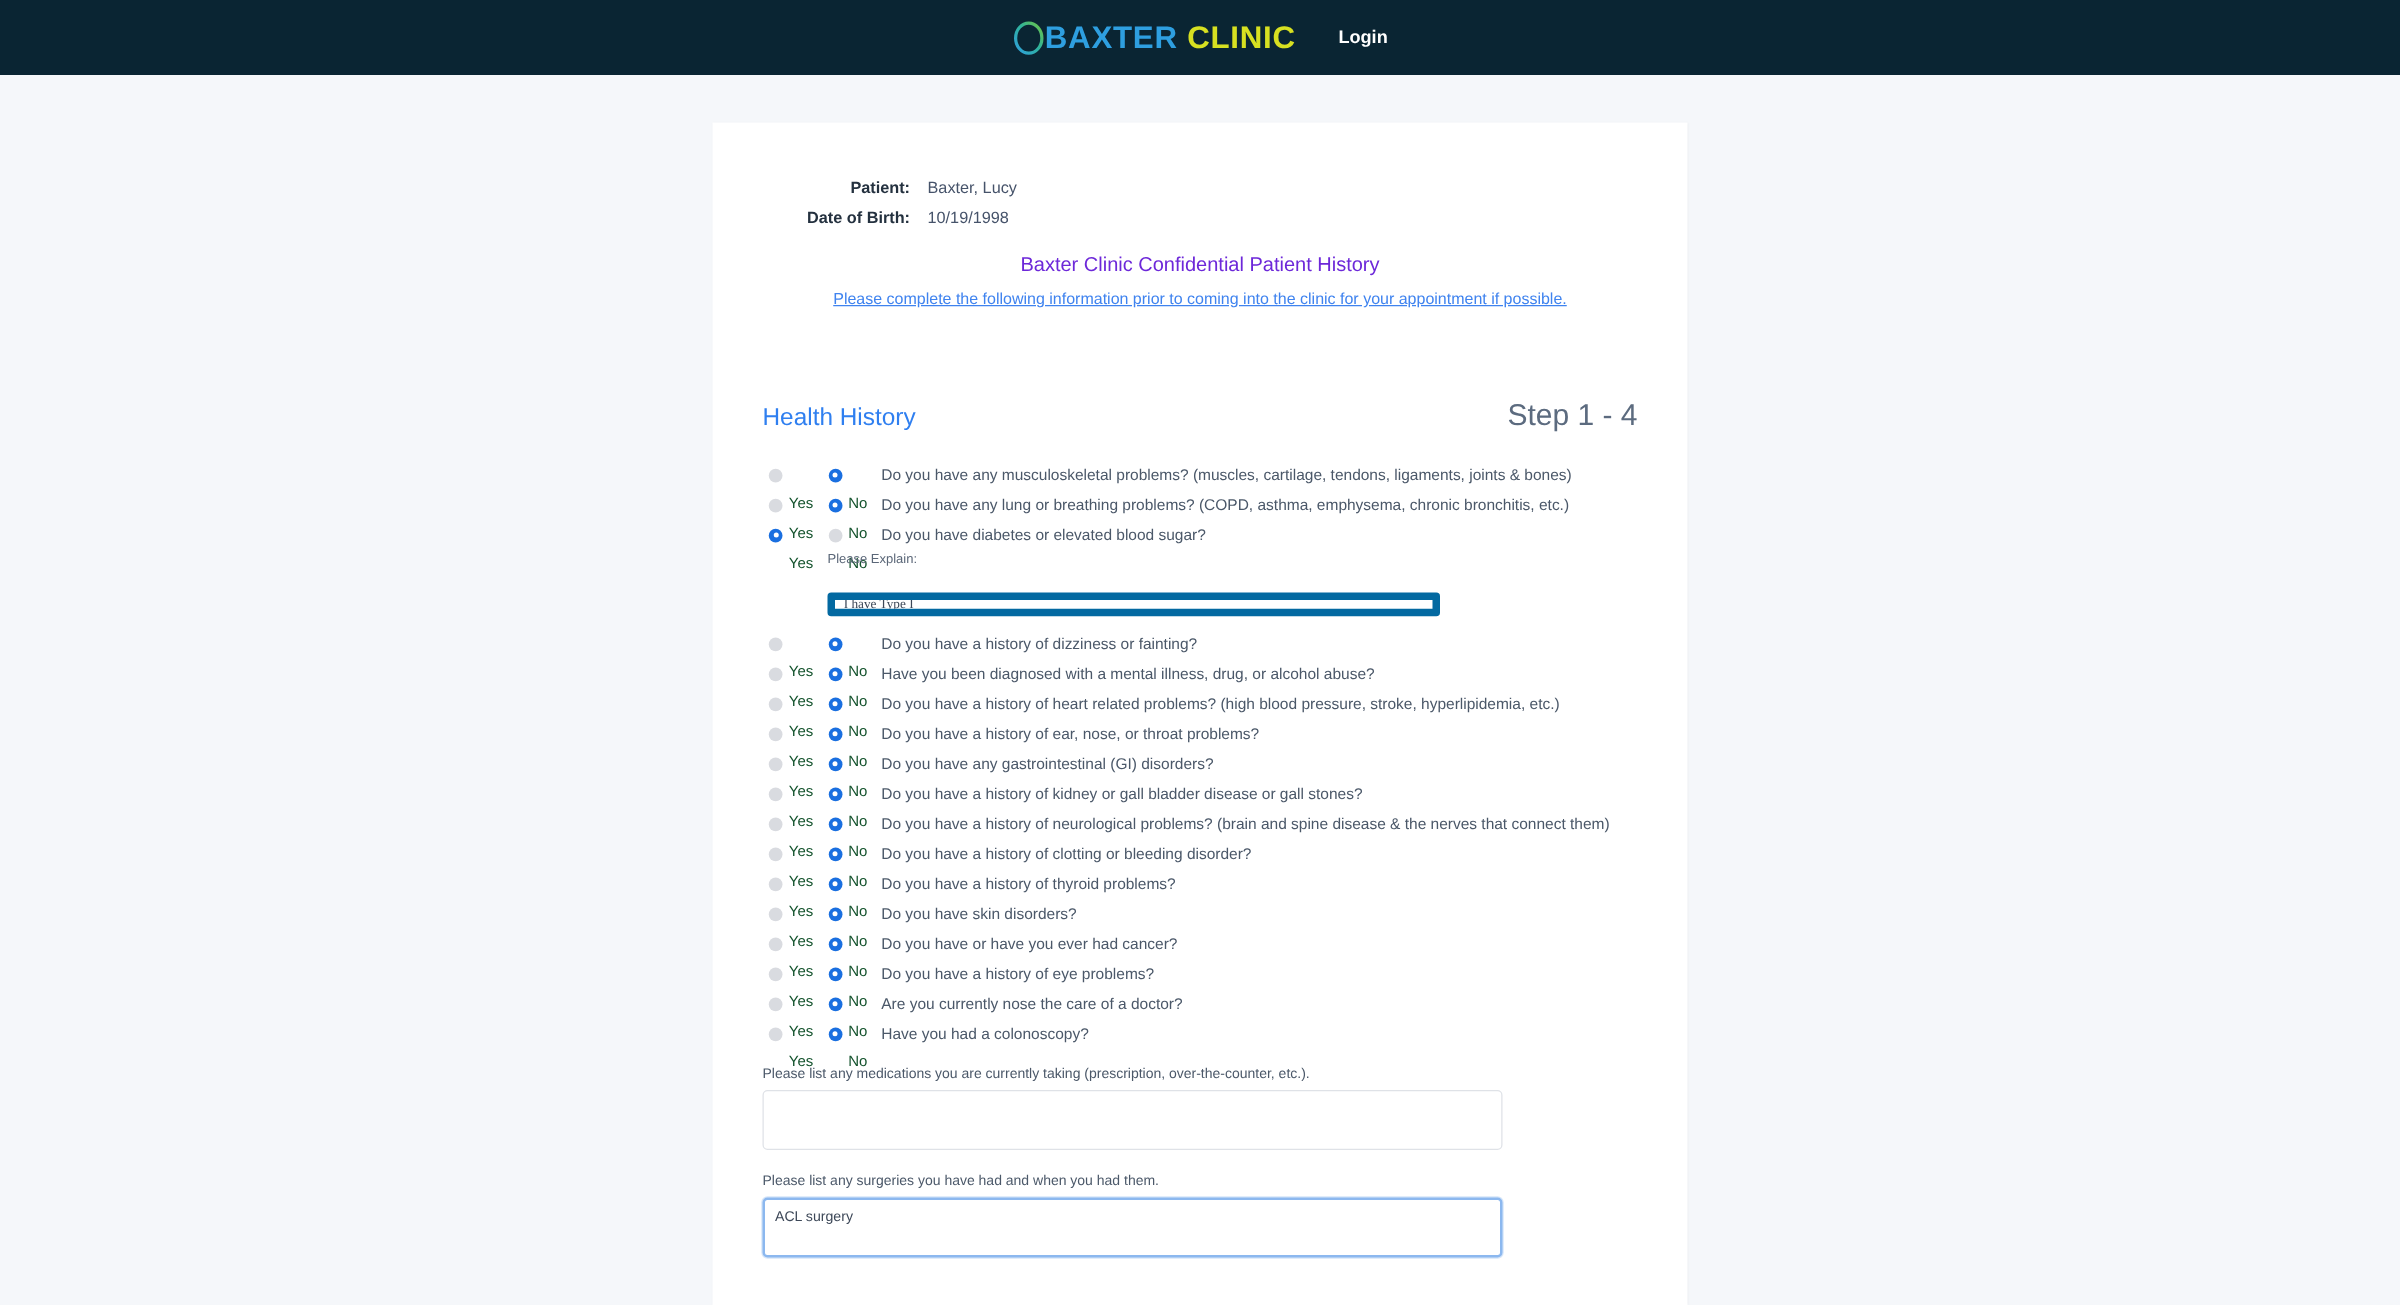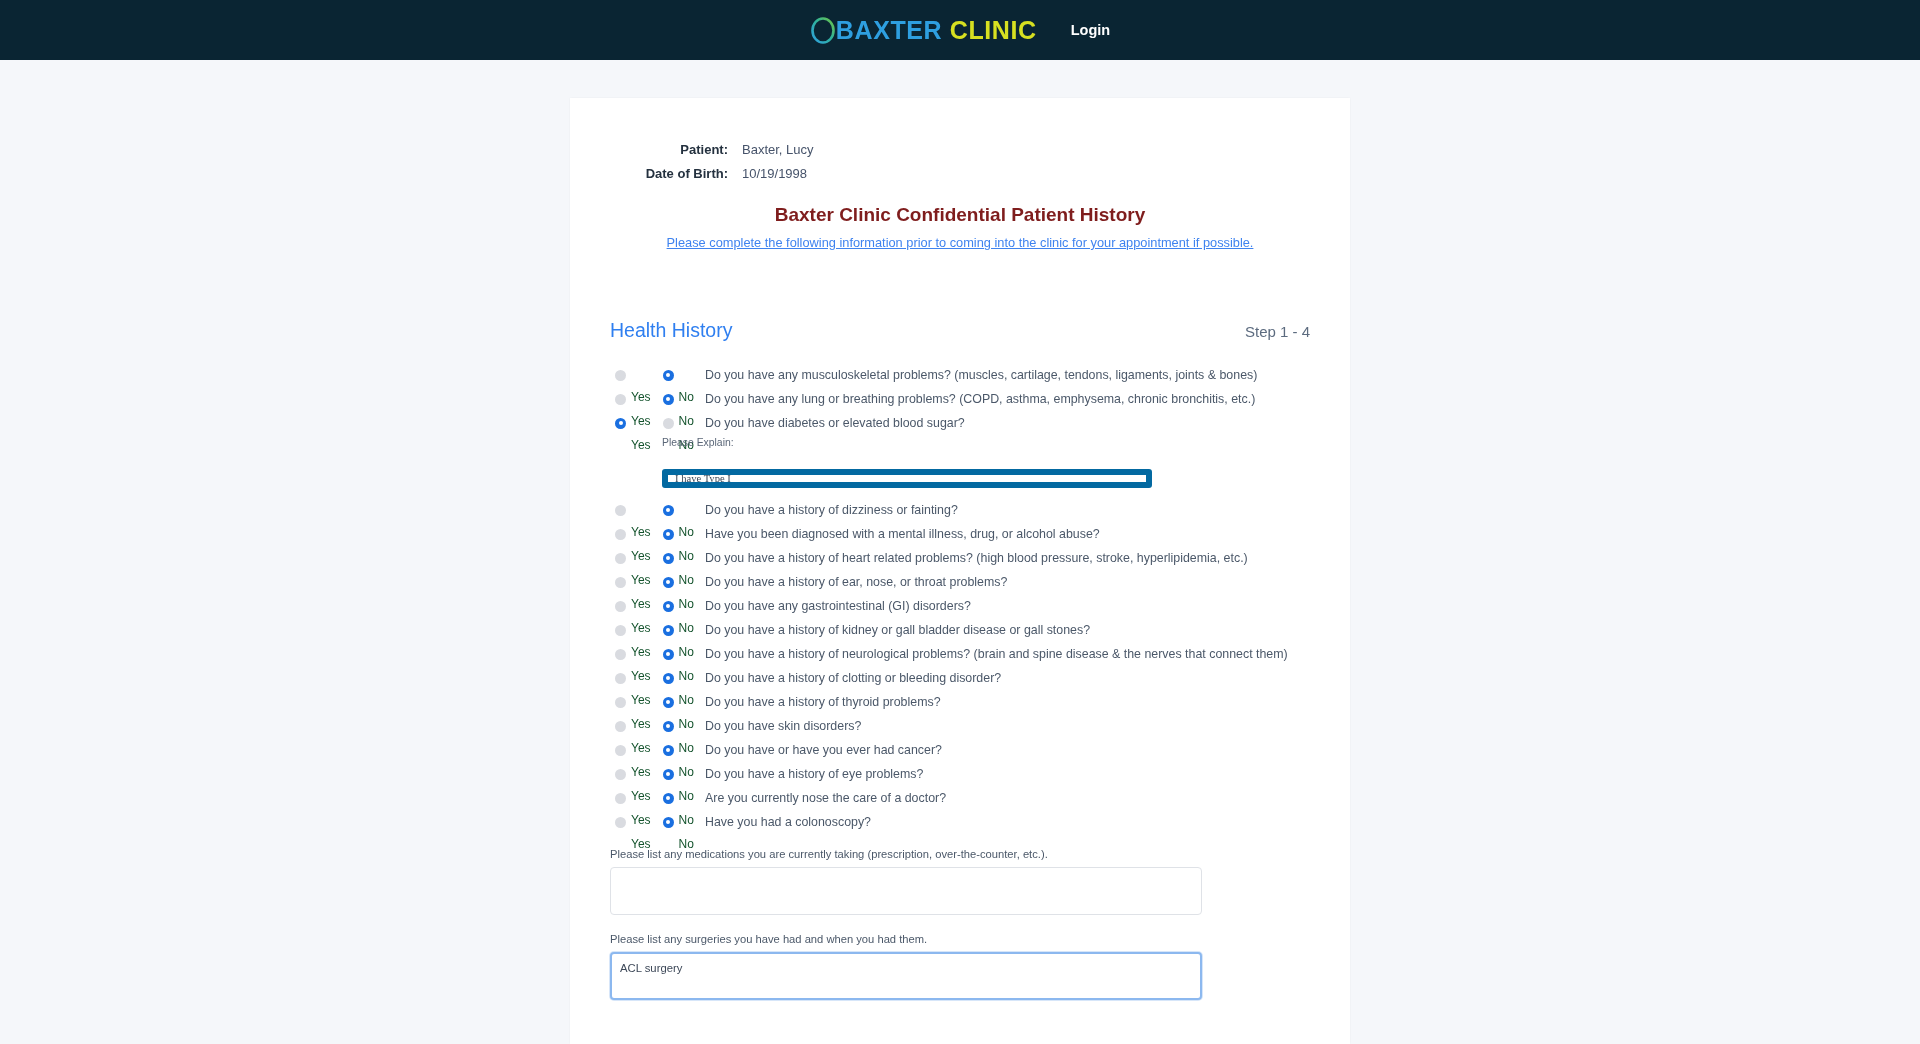--- a/index.html
+++ b/index.html
@@ -69,23 +69,23 @@
     text-align: right;
     font-weight: bold;
     color: #24313f;
     padding-right: 14px;
   }
   .patient-value { color: #46536a; }
 
   
   .doc-title {
     text-align: center;
-    color: #7f1d1d;
-    font-size: 19px;
-    font-weight: bold;
+    color: #6d28d9;
+    font-size: 16px;
+    font-weight: normal;
     margin-top: 16px;
   }
   .doc-sub {
     text-align: center;
     color: #3f83ef;
     font-size: 12.8px;
     margin-top: 9px;
     text-decoration: underline;
   }
 
@@ -95,21 +95,21 @@
     justify-content: space-between;
     margin-top: 29px;
     margin-bottom: 21px;
   }
   .section-title {
     color: #2f7ff0;
     font-size: 19.5px;
   }
   .section-step {
     color: #5c6b7f;
-    font-size: 15px;
+    font-size: 24px;
     margin-top: 44px;
   }
 
   
   .q-list { }
   .q-row {
     display: flex;
     align-items: center;
     height: 24px;
     margin-bottom: 0;

